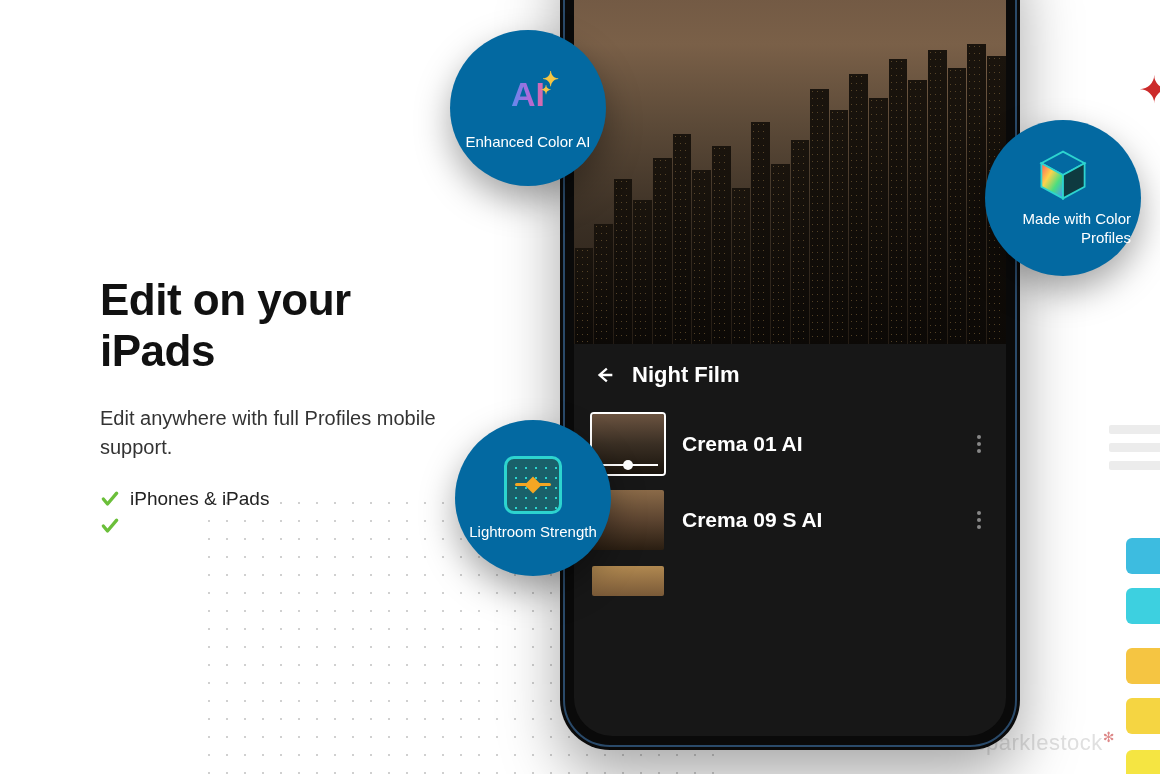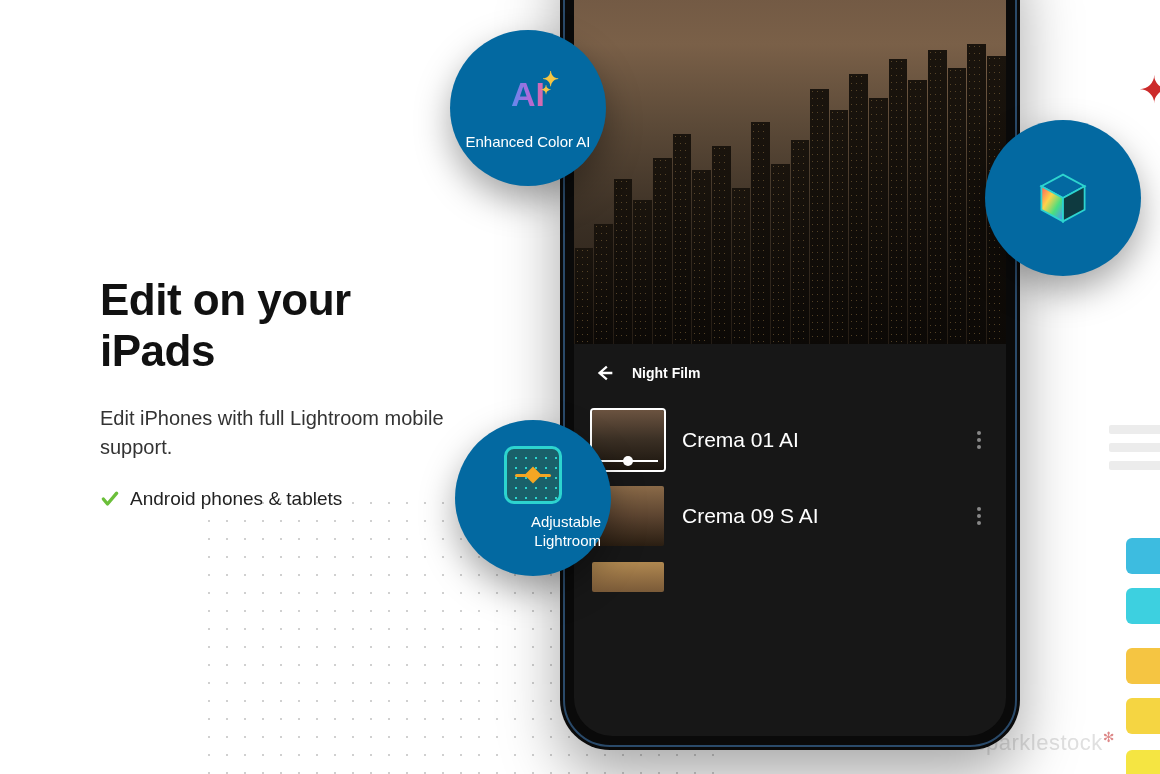--- a/index.html
+++ b/index.html
@@ -126,21 +126,21 @@
 .panel-head {
   display: flex;
   align-items: center;
   padding: 18px 20px;
   gap: 16px;
 }
 .back-arrow { width: 22px; height: 22px; }
 .back-arrow svg { width: 100%; height: 100%; stroke: #fff; stroke-width: 2.5; fill: none; }
 .panel-title {
   color: #fff;
-  font-size: 14px;
+  font-size: 22px;
   font-weight: 700;
 }
 
 .preset-list { display: flex; flex-direction: column; }
 .preset {
   display: flex;
   align-items: center;
   padding: 8px 18px;
   gap: 18px;
 }
@@ -168,21 +168,21 @@
   position: absolute;
   left: 50%; top: 50%;
   width: 10px; height: 10px;
   margin: -5px 0 0 -5px;
   background: #fff;
   border-radius: 50%;
 }
 .preset-name {
   color: #fff;
   font-size: 21px;
-  font-weight: 400;
+  font-weight: 700;
   flex: 1;
 }
 .more { width: 18px; display: flex; flex-direction: column; align-items: center; gap: 3px; }
 .more span { width: 4px; height: 4px; background: #888; border-radius: 50%; }
 
 
 .badge {
   position: absolute;
   width: 156px;
   height: 156px;
@@ -330,29 +330,36 @@
     <div></div>
   </div>
 <div class="side-tab t1"></div>
 <div class="side-tab t2"></div>
 <div class="side-tab t3"></div>
 <div class="side-tab t4"></div>
 <div class="side-tab t5"></div>
 
 <div class="left-col">
   <h1 class="heading">Edit on your iPads</h1>
-  <p class="subheading">Edit iPhones with full Lightroom mobile support.</p>
+  <p class="subheading">Edit anywhere with full Profiles mobile support.</p>
   <ul class="feature-list">
     <li class="feature-item">
       <span class="check">
         <svg viewBox="0 0 24 24">
             <path d="M4 12 L9 18 L20 5" stroke="#6bbf3a" stroke-width="4" fill="none" stroke-linecap="round" stroke-linejoin="round"></path>
           </svg>
       </span>
-      <span>Android phones &amp; tablets</span>
+      <span>iPhones &amp; iPads</span>
+    </li>
+    <li class="feature-item">
+      <span class="check">
+        <svg viewBox="0 0 24 24">
+            <path d="M4 12 L9 18 L20 5" stroke="#6bbf3a" stroke-width="4" fill="none" stroke-linecap="round" stroke-linejoin="round"></path>
+          </svg>
+      </span>
     </li>
   </ul>
 </div>
 
 <div class="phone">
   <div class="screen">
 
     <div class="photo">
       <div class="sky"></div>
       <div class="buildings">
@@ -447,24 +454,25 @@
       <defs>
         <linearGradient id="g1" x1="0" y1="0" x2="1" y2="1">
           <stop offset="0%" stop-color="#ff5b5b"></stop>
           <stop offset="35%" stop-color="#ffd24a"></stop>
           <stop offset="65%" stop-color="#4ade80"></stop>
           <stop offset="100%" stop-color="#4a8dff"></stop>
         </linearGradient>
       </defs>
     </svg>
   </div>
+  <div class="badge-label">Made with Color Profiles</div>
 </div>
 
 <div class="badge badge-strength">
   <div class="badge-icon">
     <div class="slider-icon"></div>
   </div>
-  <div class="badge-label">Adjustable Lightroom</div>
+  <div class="badge-label">Lightroom Strength</div>
 </div>
 
 <div class="watermark">
   <span>sparklestock</span><span class="wm-star">✻</span>
 </div>
 
 </body></html>

